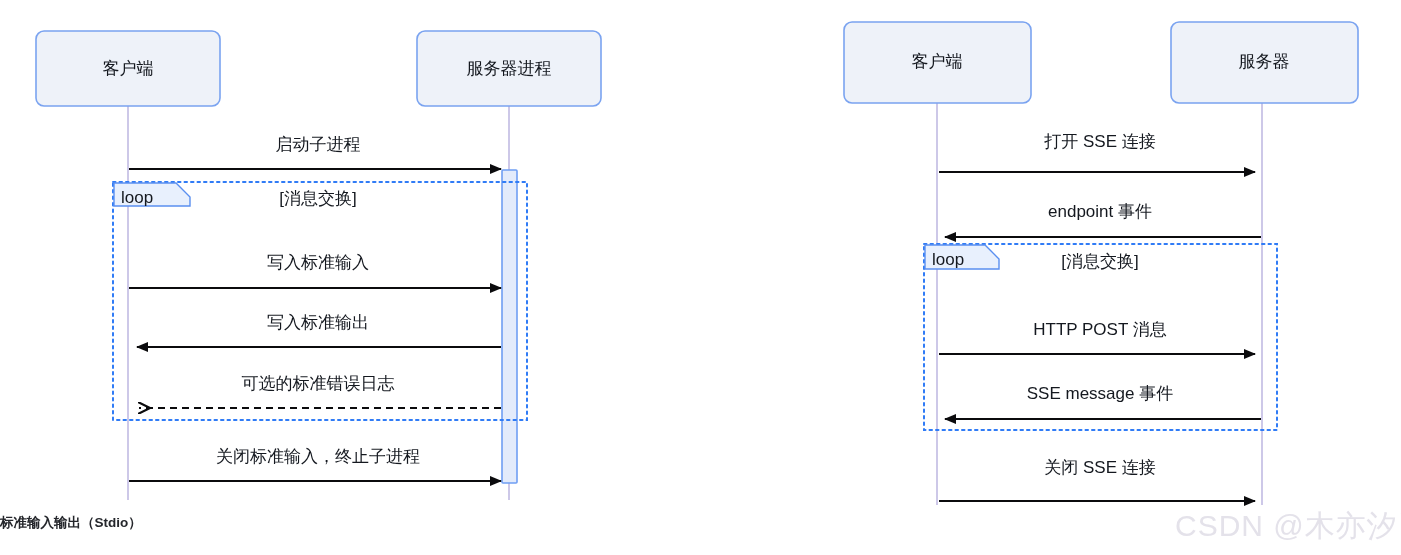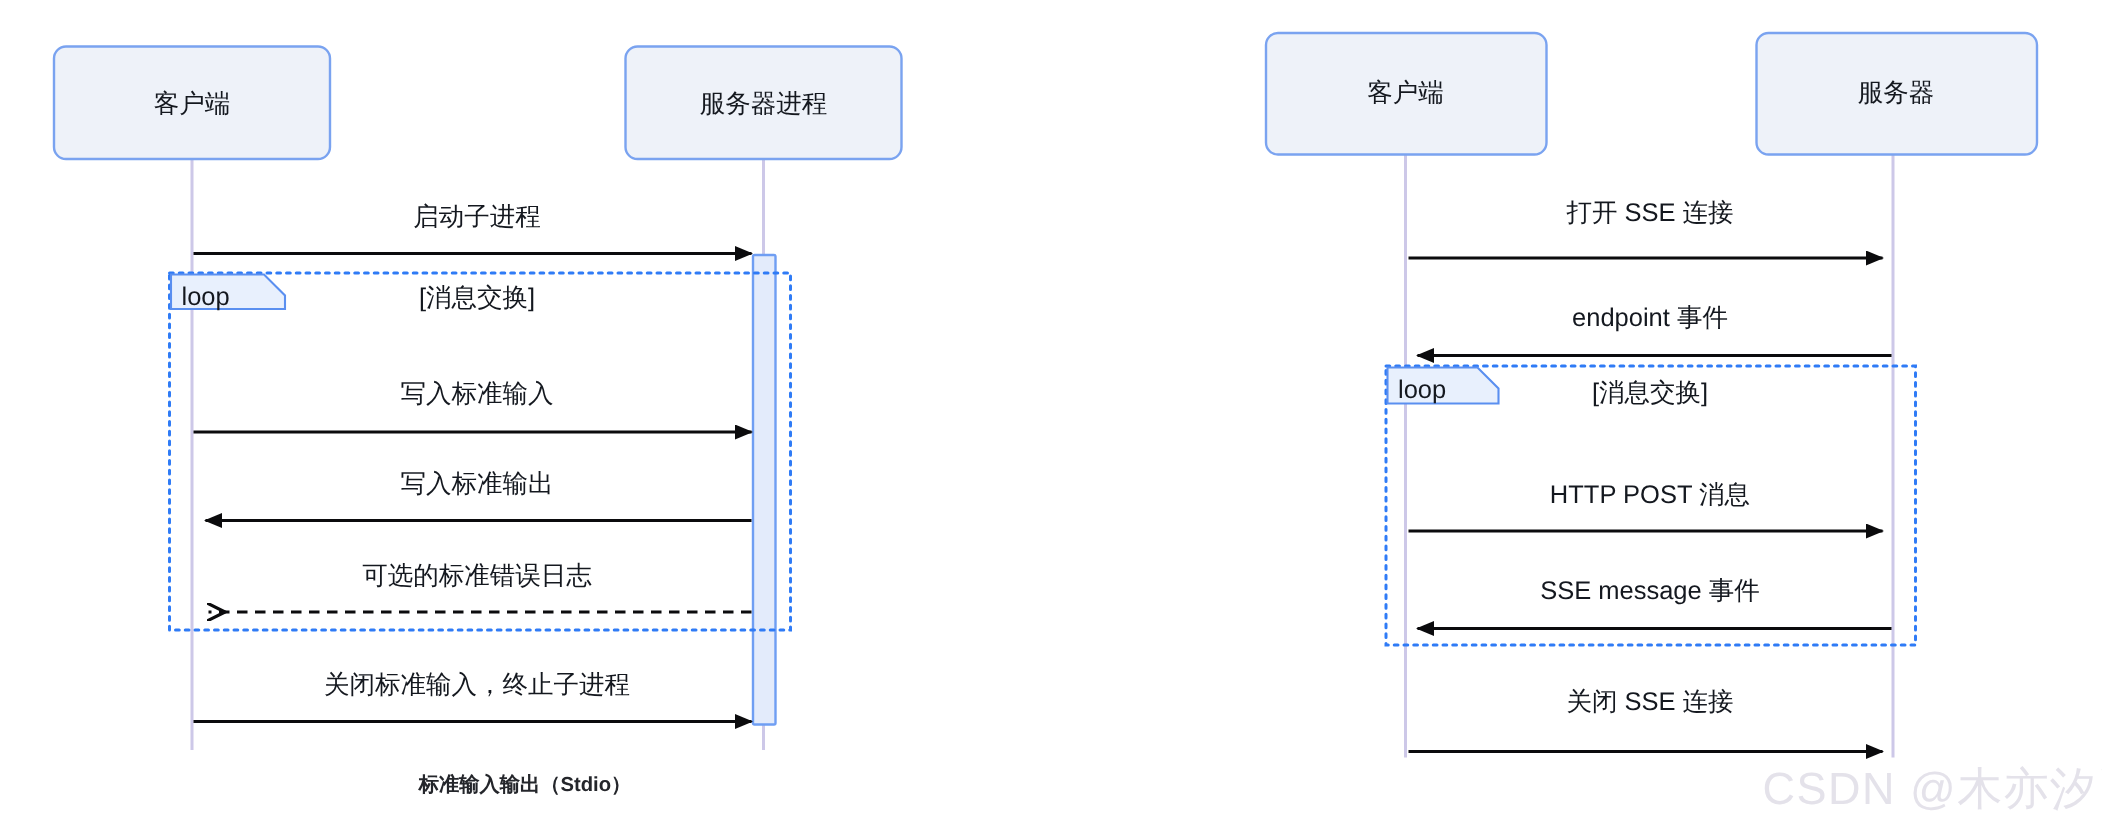--- a/index.html
+++ b/index.html
@@ -94,21 +94,20 @@
     position: absolute;
     font-family: "Liberation Sans", "DejaVu Sans", sans-serif;
     font-size: 13.5px;
     font-weight: bold;
     color: #24262b;
     white-space: nowrap;
   }
   #caption-stdio {
     left: 0; width: 700px;
     top: 514px;
-    text-align: center;
   }
   #caption-sse {
     left: 800px; width: 601px;
     top: 514px;
     text-align: center;
     padding-right: 170px;
     box-sizing: border-box;
   }
   #watermark {
     position: absolute;

